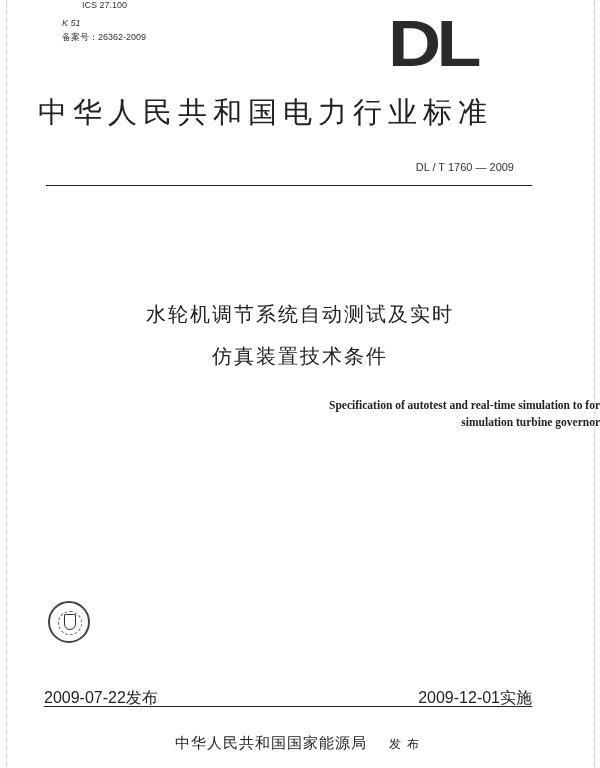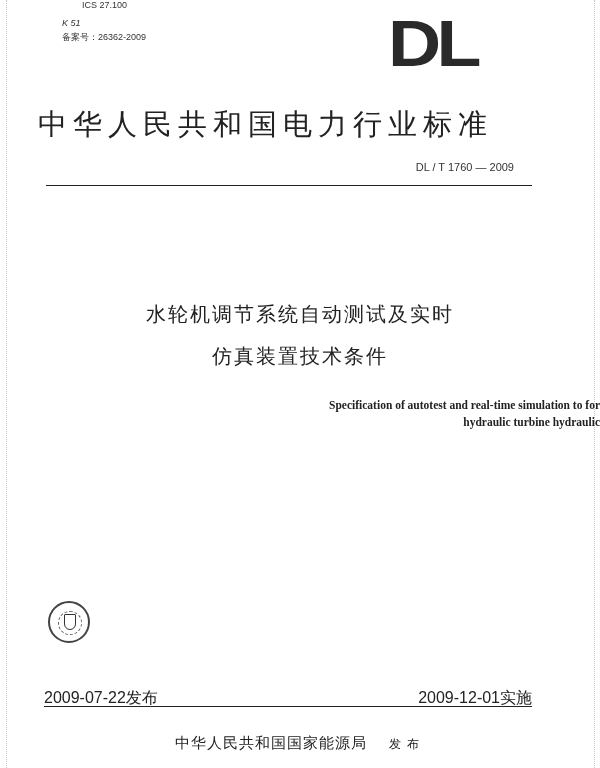--- a/index.html
+++ b/index.html
@@ -6,21 +6,21 @@
   body { width:600px; height:768px; position:relative; overflow:hidden;
          font-family:"DejaVu Sans", sans-serif; color:#1a1a1a; }
   .abs { position:absolute; }
   .meta { left:62px; font-size:9px; color:#333; font-family:"Liberation Sans", sans-serif; }
   .scan-edge { position:absolute; top:0; bottom:0; width:1px;
                border-left:1px dotted #c8c8c8; }
   .dl-logo { left:388px; top:16px; font-family:"Liberation Sans", sans-serif;
              font-weight:900; font-size:64px; line-height:56px; letter-spacing:-4px;
              color:#2a2a2a; transform:scaleX(1.15); transform-origin:left top; }
   .big-title { left:38px; top:93px; font-size:29px; letter-spacing:6px;
-               font-family:"DejaVu Serif", serif; color:#222;margin-top:12px; }
+               font-family:"DejaVu Serif", serif; color:#222; }
   .std-no { right:86px; top:161px; font-size:11px; font-family:"Liberation Sans", sans-serif; color:#333; }
   .rule { height:1px; background:#222; }
   .cn-title { left:0; width:600px; text-align:center; font-size:20px; letter-spacing:2px;
               color:#222; line-height:36px; }
   .en-title { left:0; width:600px; text-align:right; font-size:11.5px; font-weight:bold;
               font-family:"Liberation Serif", serif; line-height:17px; color:#222; }
   .stamp { left:48px; top:601px; width:42px; height:42px; border-radius:50%;
            border:2px solid #444; box-sizing:border-box; }
   .stamp .inner { position:absolute; left:8px; top:8px; width:22px; height:22px;
                   border-radius:50%; border:1px dashed #666; }
@@ -45,21 +45,21 @@
 
 <div class="abs big-title">中华人民共和国电力行业标准</div>
 
 <div class="abs std-no">DL / T  1760 — 2009</div>
 <div class="abs rule" style="left:46px; width:486px; top:185px;"></div>
 
 <div class="abs cn-title" style="top:296px;">水轮机调节系统自动测试及实时</div>
 <div class="abs cn-title" style="top:338px;">仿真装置技术条件</div>
 
 <div class="abs en-title" style="top:397px;">Specification of autotest and real-time simulation to for</div>
-<div class="abs en-title" style="top:414px;">hydraulic turbine hydraulic</div>
+<div class="abs en-title" style="top:414px;">simulation turbine governor</div>
 
 <div class="abs stamp">
   <div class="inner"></div>
   <div class="shield"></div>
 </div>
 
 <div class="abs date" style="left:44px;">2009-07-22发布</div>
 <div class="abs date" style="right:68px;">2009-12-01实施</div>
 <div class="abs rule" style="left:44px; width:488px; top:706px;"></div>
 

